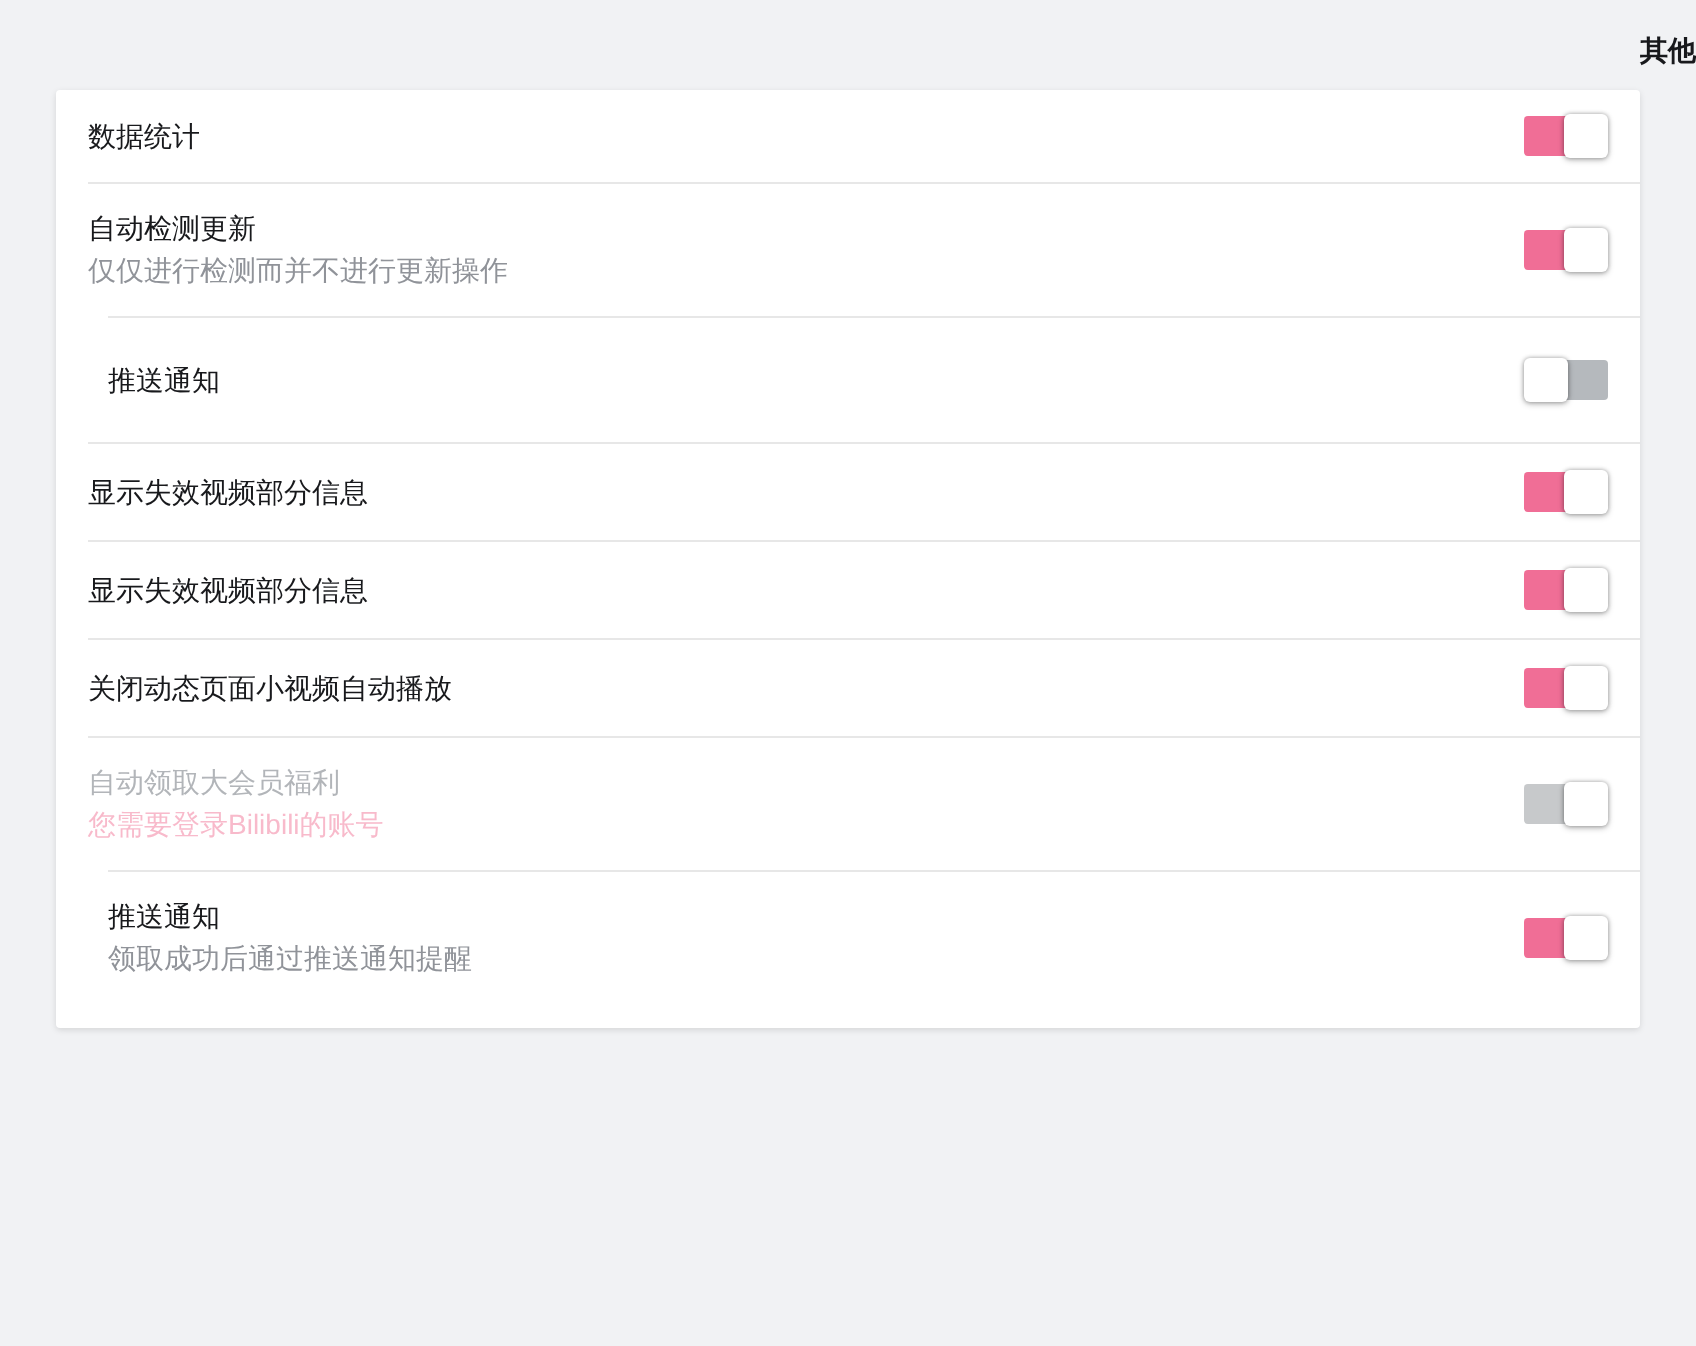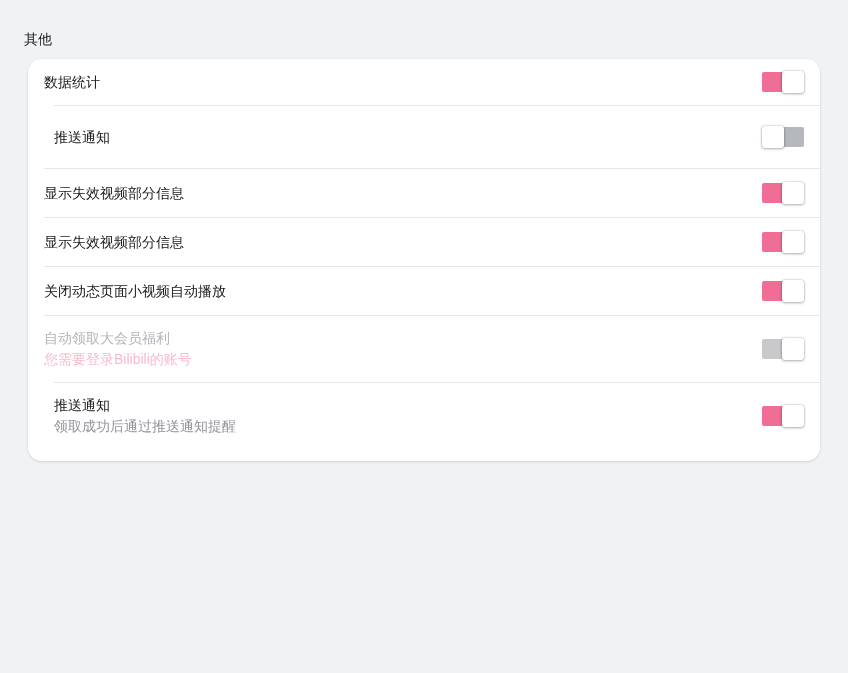--- a/index.html
+++ b/index.html
@@ -18,30 +18,31 @@
   html, body {
     margin: 0; padding: 0;
   }
   body {
     width: 848px; height: 673px;
     overflow: hidden;
     background: var(--page-bg);
     font-family: "Liberation Sans", "DejaVu Sans", sans-serif;
   }
   .section-title {
-    margin: 29px 0 10px 24px;
+    margin: 15px 0 10px 24px;
     font-size: 14px;
     line-height: 20px;
-    font-weight: 400;
+    font-weight: 700;
     color: var(--label-color);
+    text-align: right;
   }
   .panel {
     margin: 0 28px;
     background: var(--panel-bg);
-    border-radius: 14px;
+    border-radius: 2px;
     box-shadow: 0 1px 3px rgba(0,0,0,0.12);
     padding-bottom: 12px;
   }
   .row {
     display: flex;
     align-items: center;
     justify-content: space-between;
     margin-left: 16px;
     padding: 13px 16px 13px 0;
     border-top: 1px solid var(--divider-color);
@@ -105,20 +106,30 @@
     <div class="row has-desc">
       <div class="texts">
         <div class="label">数据统计</div>
       </div>
       <div class="toggle on">
         <span class="track"></span>
         <span class="knob"></span>
       </div>
     </div>
 
+    <div class="row has-desc">
+      <div class="texts">
+        <div class="label">自动检测更新</div>
+        <div class="desc">仅仅进行检测而并不进行更新操作</div>
+      </div>
+      <div class="toggle on">
+        <span class="track"></span>
+        <span class="knob"></span>
+      </div>
+    </div>
 
     <div class="row sub tall">
       <div class="texts">
         <div class="label">推送通知</div>
 
       </div>
       <div class="toggle off">
         <span class="track"></span>
         <span class="knob"></span>
       </div>

